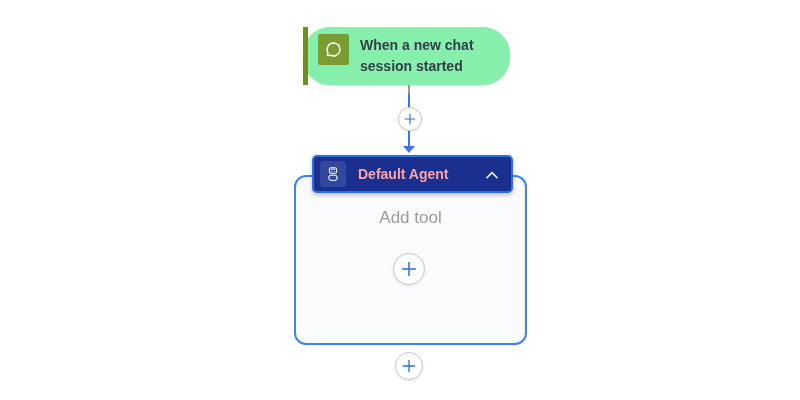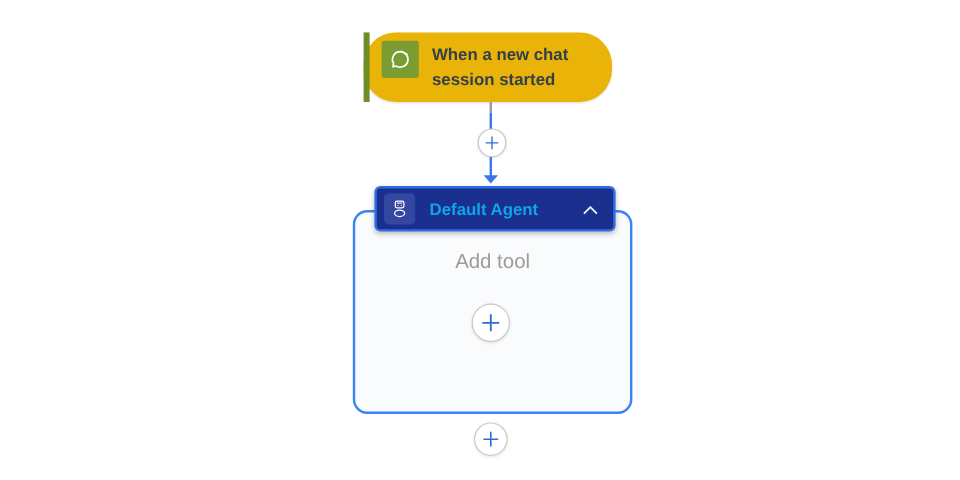--- a/index.html
+++ b/index.html
@@ -2,21 +2,21 @@
 <html><head>
 <meta charset="utf-8">
 <style>
   * { margin: 0; padding: 0; box-sizing: border-box; }
   html, body { width: 800px; height: 400px; background: #ffffff; overflow: hidden;
     font-family: "Liberation Sans", sans-serif; }
   .canvas { position: relative; width: 800px; height: 400px; background: #ffffff; }
 
   
   .trigger-card { position: absolute; left: 303px; top: 27px; width: 207px; height: 58px;
-    background: #eab308; box-shadow: 0 1px 2px rgba(0,0,0,0.12); cursor: pointer; border-radius: 27px; }
+    background: #86efac; box-shadow: 0 1px 2px rgba(0,0,0,0.12); cursor: pointer; border-radius: 27px; }
   .trigger-stripe { position: absolute; left: 0; top: 0; width: 5px; height: 100%;
     background: #6e8e27; }
   .trigger-icon { position: absolute; left: 15px; top: 7px; width: 31px; height: 31px;
     background: #7a9c30; border-radius: 2px; display: flex; align-items: center;
     justify-content: center; }
   .trigger-icon svg { width: 21px; height: 21px; }
   .trigger-title { position: absolute; left: 57px; top: 8px; width: 142px;
     font-size: 14px; line-height: 21px; font-weight: 700; color: #33404c; }
 
   
@@ -49,21 +49,21 @@
   
   .agent-header { position: absolute; left: 312px; top: 155px; width: 201px; height: 38px;
     background: #1b2f8f; border: 2px solid #2e6ee4; border-radius: 5px;
     box-shadow: 0 2px 4px rgba(0,0,0,0.25); cursor: pointer; display: flex;
     align-items: center; }
   .agent-icon { position: absolute; left: 6px; top: 4px; width: 26px; height: 26px;
     background: #32479f; border-radius: 4px; display: flex; align-items: center;
     justify-content: center; }
   .agent-icon svg { width: 18px; height: 18px; }
   .agent-title { position: absolute; left: 44px; top: 0; height: 34px; line-height: 34px;
-    font-size: 14px; font-weight: 700; color: #0ea5e9; white-space: nowrap; }
+    font-size: 14px; font-weight: 700; color: #fca5a5; white-space: nowrap; }
   .chevron-btn { position: absolute; right: 8px; top: 0; width: 22px; height: 34px;
     background: transparent; border: none; display: flex; align-items: center;
     justify-content: center; cursor: pointer; padding: 0; }
   .chevron-btn svg { width: 12px; height: 8px; }
 </style>
 </head>
 <body>
 
 <div class="canvas">
 

